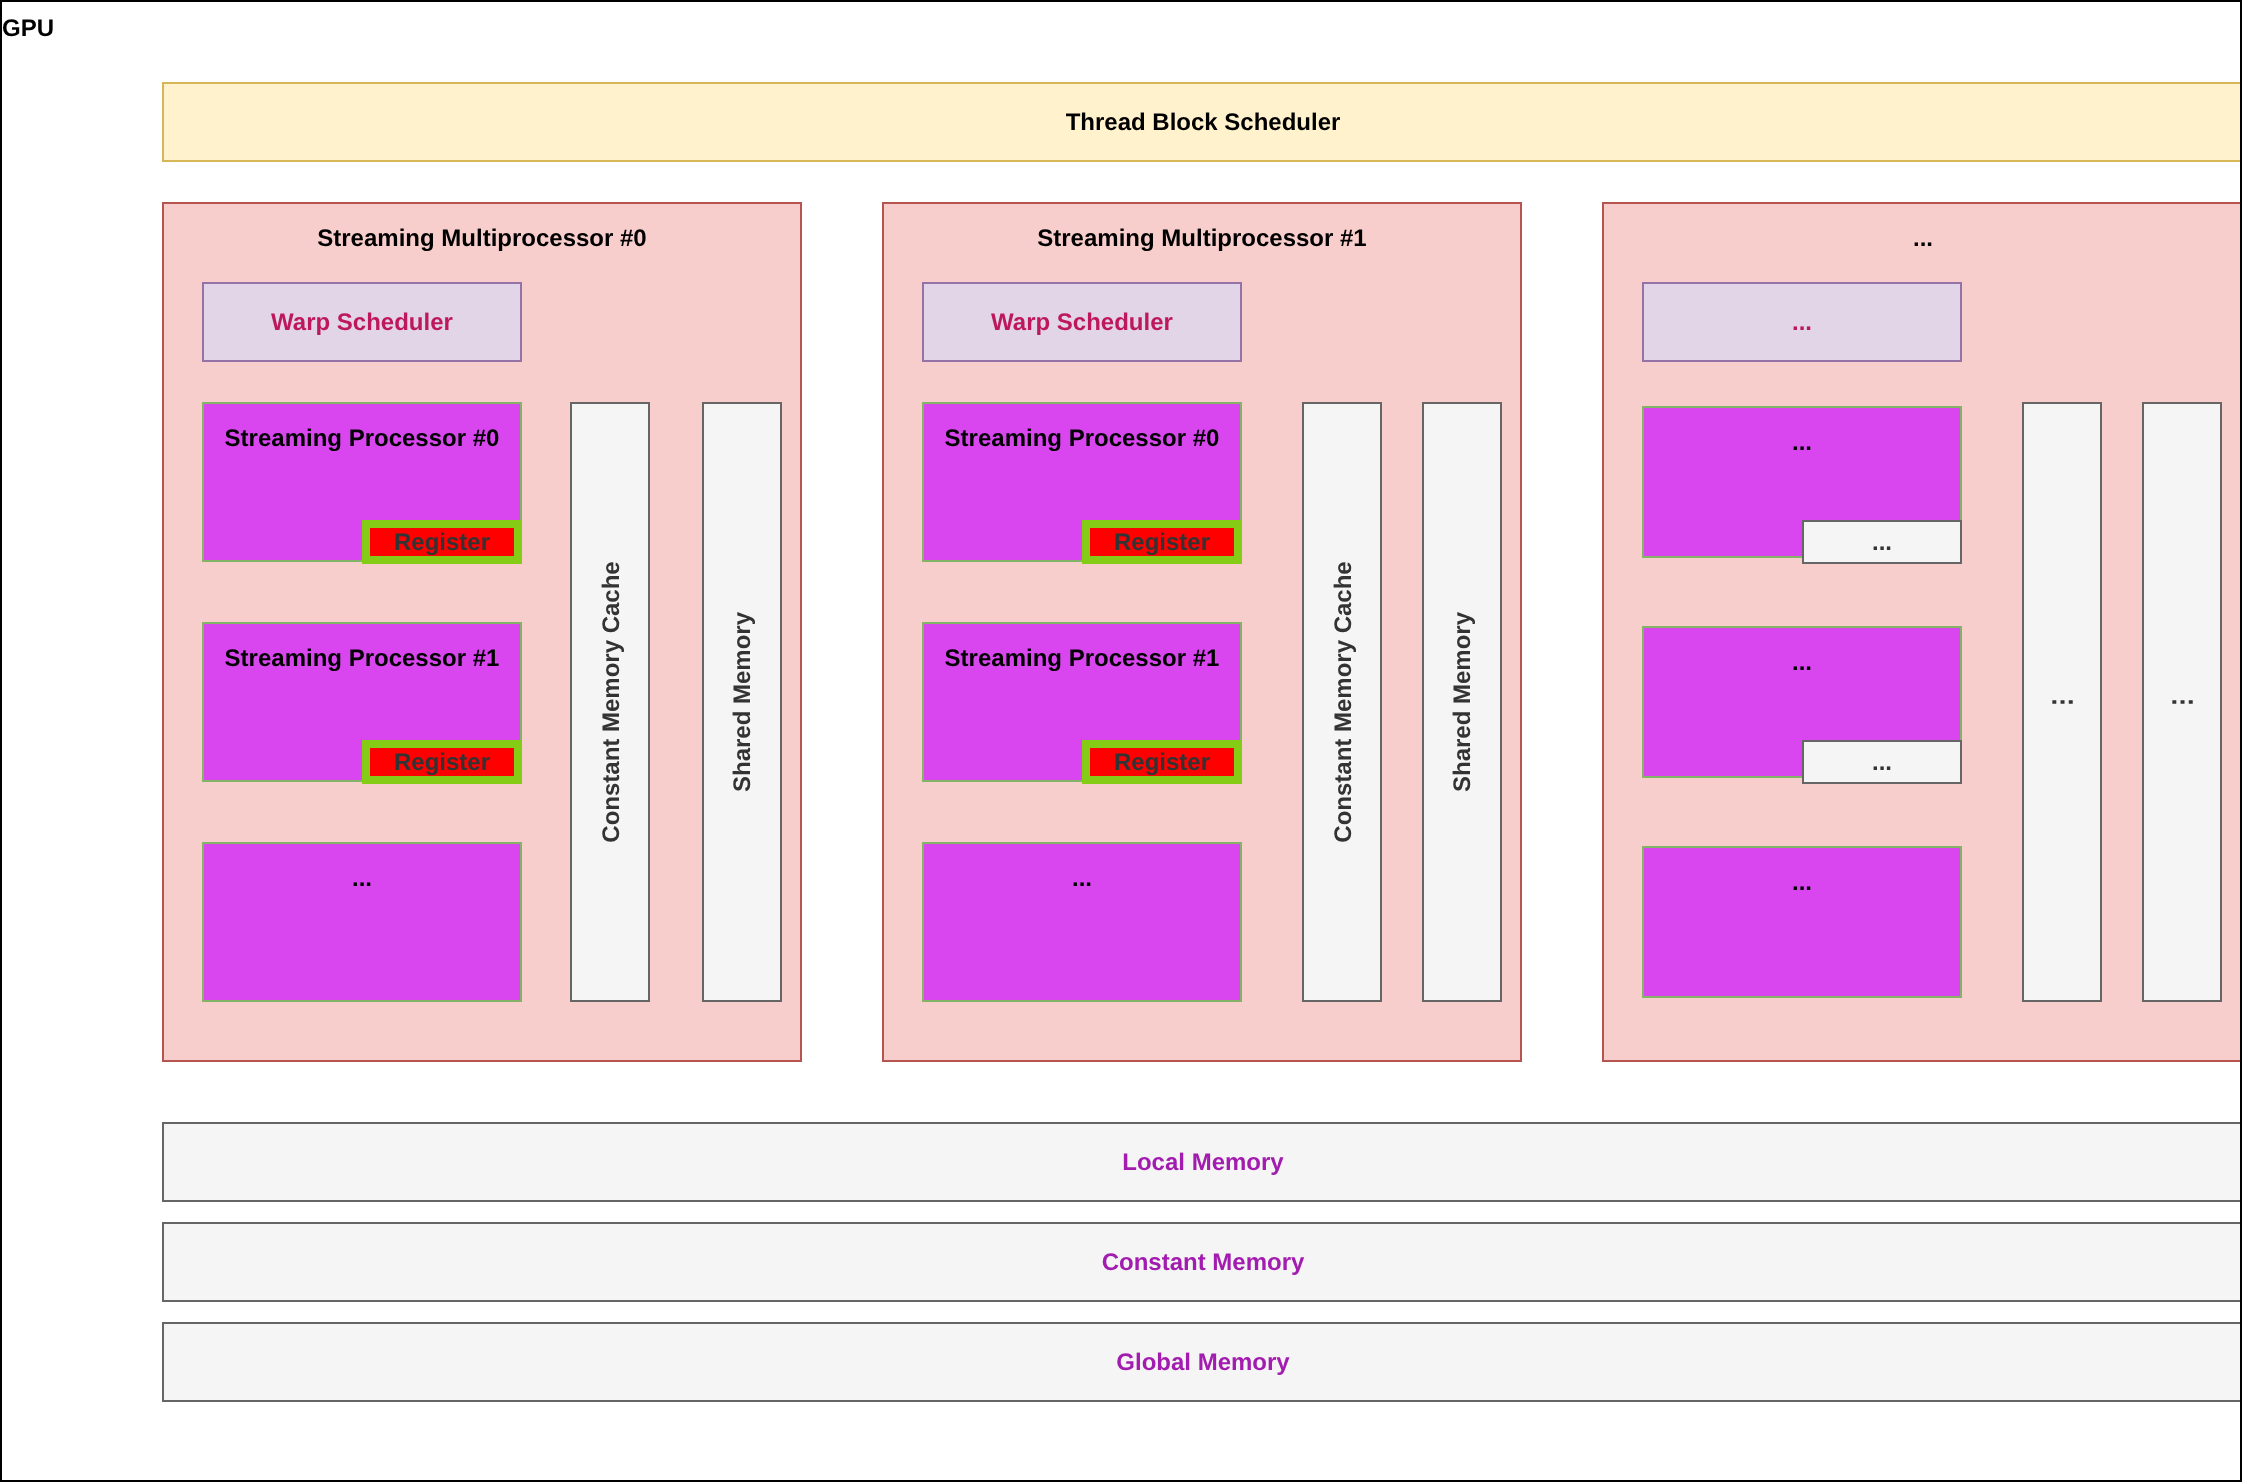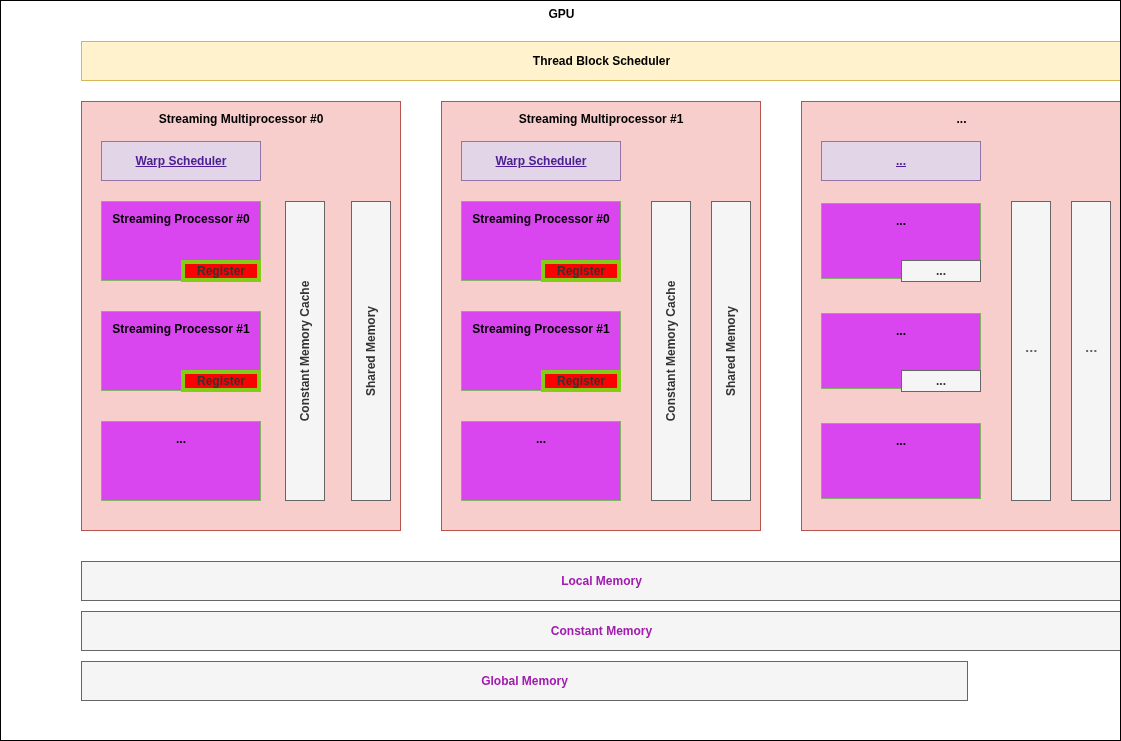--- a/index.html
+++ b/index.html
@@ -36,40 +36,38 @@
   
   .title-top {
     align-items: flex-start;
     padding-top: 10px;
   }
   #gpu-title {
     position: absolute;
     left: 0;
     top: 6px;
     width: 1121px;
-    text-align: center;
     font-size: 12px;
     font-weight: bold;
     color: #000000;
   }
   .scheduler {
     background: #fff2cc;
     border: 1px solid #d6b656;
     color: #000000;
   }
   .sm {
     background: #f8cecc;
     border: 1px solid #b85450;
     color: #000000;
   }
   .warp {
     background: #e1d5e7;
     border: 1px solid #9673a6;
-    color: #4c1d95;
-    text-decoration: underline;
+    color: #be185d;
   }
   .sp {
     background: #d946ef;
     border: 1px solid #82b366;
     color: #000000;
   }
   .register {
     background: #ff0000;
     border: 4px solid #84cc16;
     color: #333333;
@@ -206,17 +204,17 @@
   <div class="box vbox" style="left:1030px; top:200px; width:40px; height:300px;">
     <span class="vlabel lbl">⋮</span>
   </div>
 
   <div class="box memory" style="left:40px; top:560px; width:1041px; height:40px;">
     <span class="lbl">Local Memory</span>
   </div>
   <div class="box memory" style="left:40px; top:610px; width:1041px; height:40px;align-items:center;">
     <span class="lbl">Constant Memory</span>
   </div>
-  <div class="box memory" style="left:40px; top:660px; width:887px; height:40px;">
+  <div class="box memory" style="left:40px; top:660px; width:1041px; height:40px;">
     <span class="lbl">Global Memory</span>
   </div>
 
 </div>
 
 </body></html>

